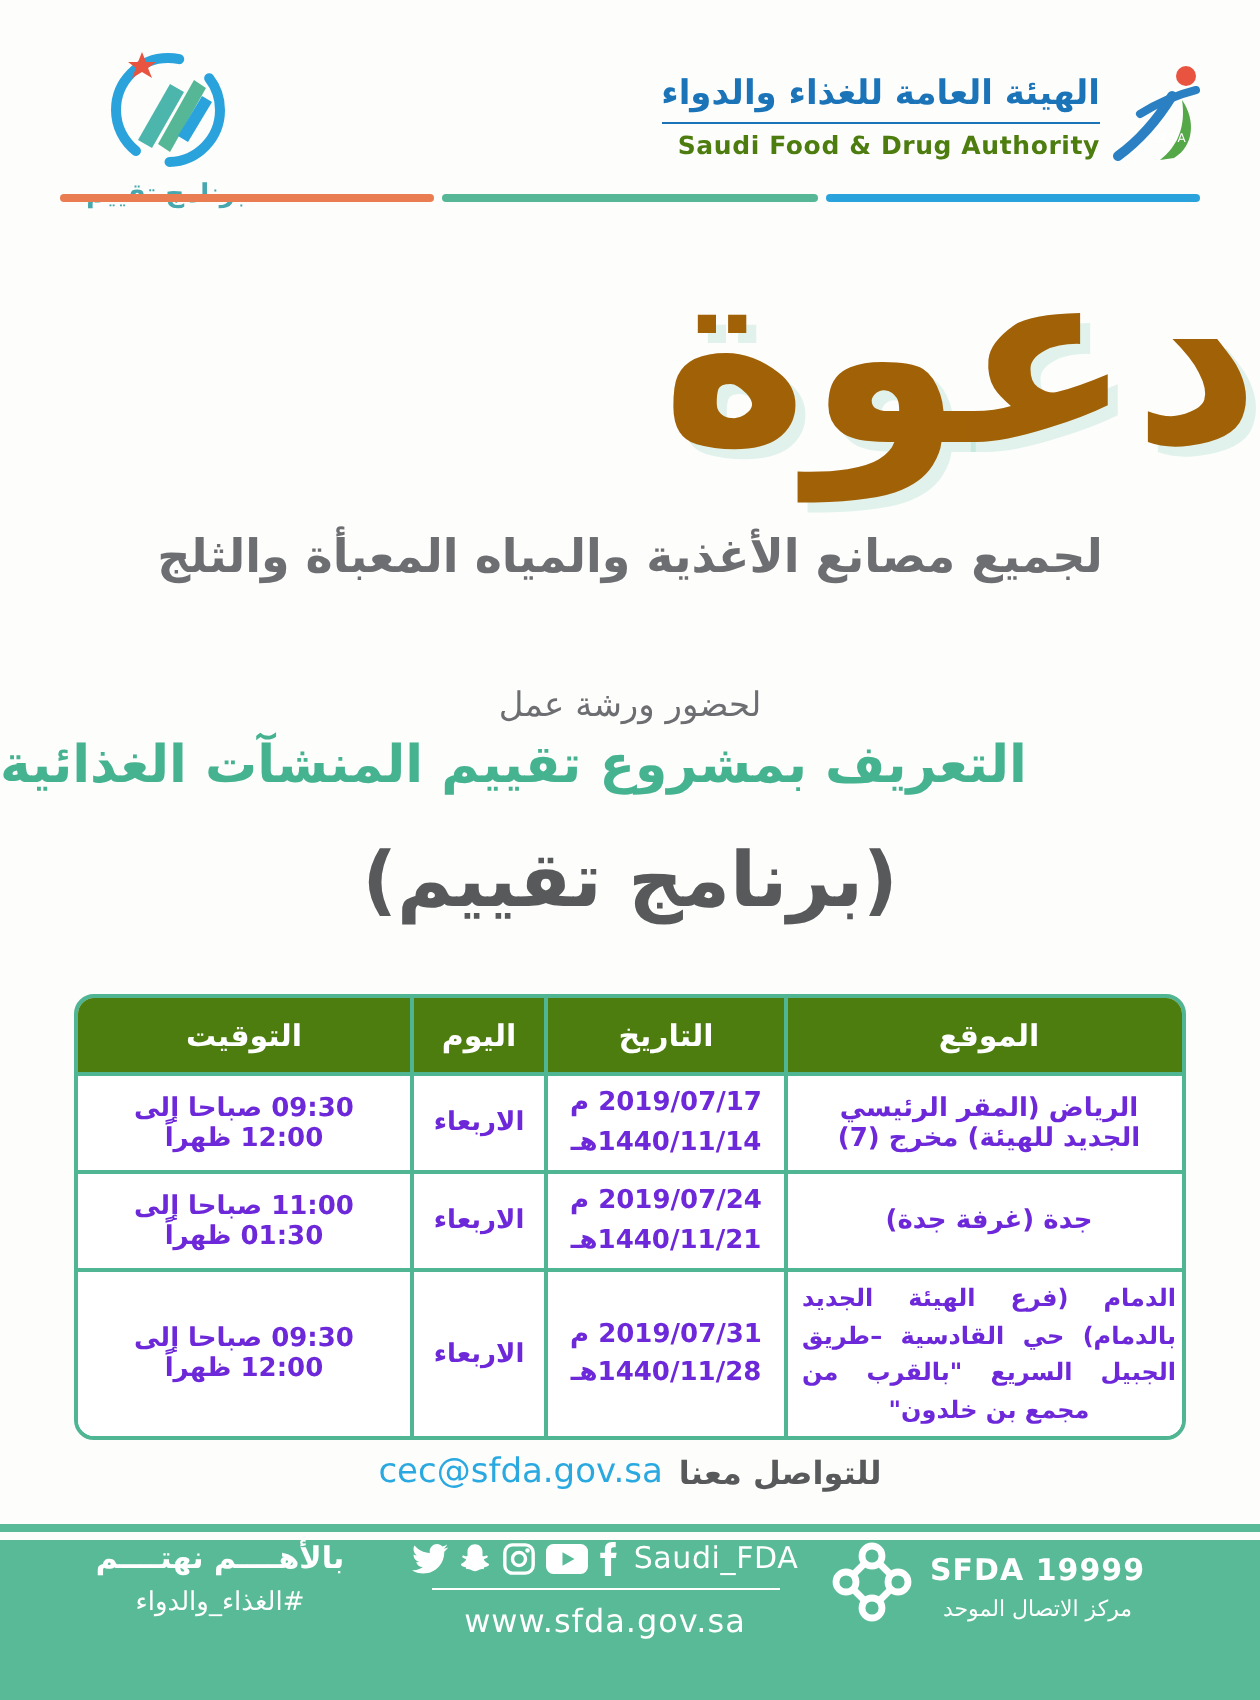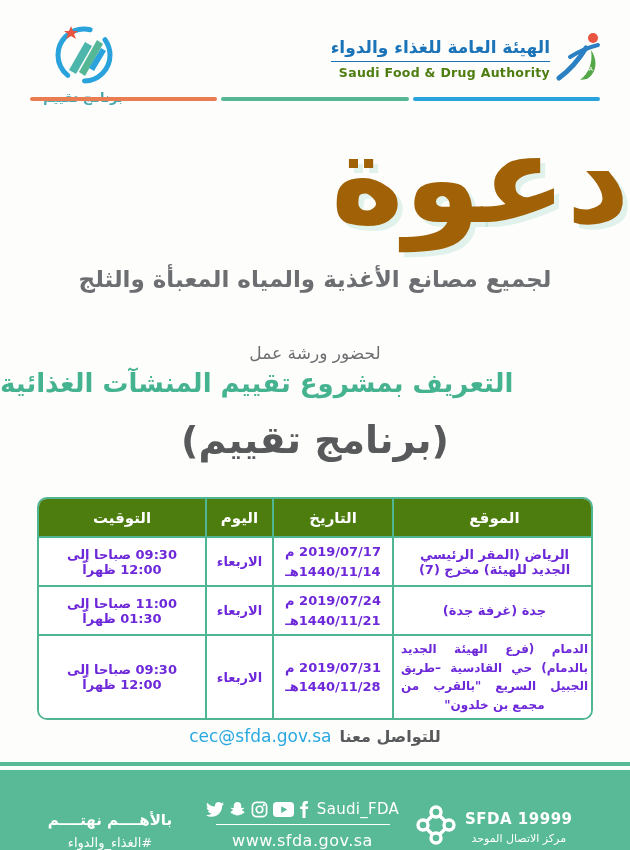--- a/index.html
+++ b/index.html
@@ -79,21 +79,21 @@
     position:absolute; top:726px; left:0; width:100%;
     direction:rtl; display:flex; justify-content:center; align-items:center; gap:8px;
   }
   .contact-label { font-size:16px; font-weight:bold; color:#58595b; }
   .contact-email { font-size:17px; color:#2aa9e0; direction:ltr; cursor:pointer; }
 
   
   .footer-line { position:absolute; top:762px; left:0; width:100%; height:4px; background:#58ba97; }
   .footer-bar {
     position:absolute; top:770px; left:0; width:100%; height:80px; background:#58ba97;
-    display:flex; align-items:flex-end; justify-content:space-between;
+    display:flex; align-items:flex-start; justify-content:space-between;
     padding:0 30px; color:#fff;
   }
   .f-left { text-align:center; direction:rtl; width:160px; }
   .f-slogan { font-size:15px; font-weight:bold; }
   .f-hashtag { font-size:13px; margin-top:6px; }
 
   .f-center { text-align:center; width:190px; }
   .f-social { display:flex; align-items:center; justify-content:center; gap:5px; }
   .f-social svg { display:block; }
   .f-handle { font-size:15px; margin-left:3px; letter-spacing:.3px; }

